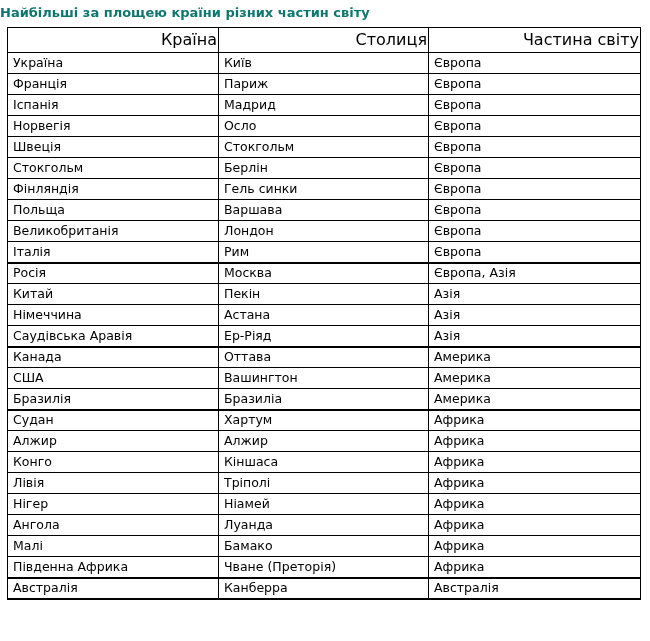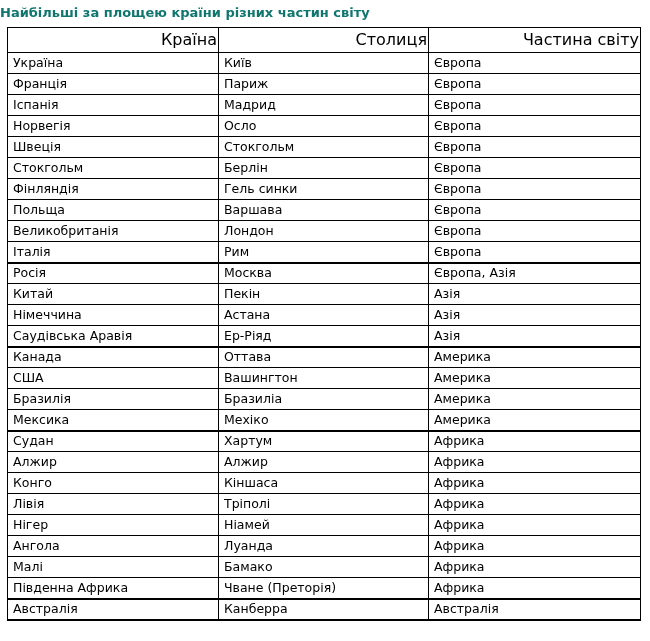--- a/index.html
+++ b/index.html
@@ -161,25 +161,20 @@
         <tr>
           <td>США</td>
           <td>Вашингтон</td>
           <td>Америка</td>
         </tr>
         <tr>
           <td>Бразилія</td>
           <td>Бразиліа</td>
           <td>Америка</td>
         </tr>
-        <tr>
-          <td>Мексика</td>
-          <td>Мехіко</td>
-          <td>Америка</td>
-        </tr>
         <tr class="group-start">
           <td>Судан</td>
           <td>Хартум</td>
           <td>Африка</td>
         </tr>
         <tr>
           <td>Алжир</td>
           <td>Алжир</td>
           <td>Африка</td>
         </tr>

